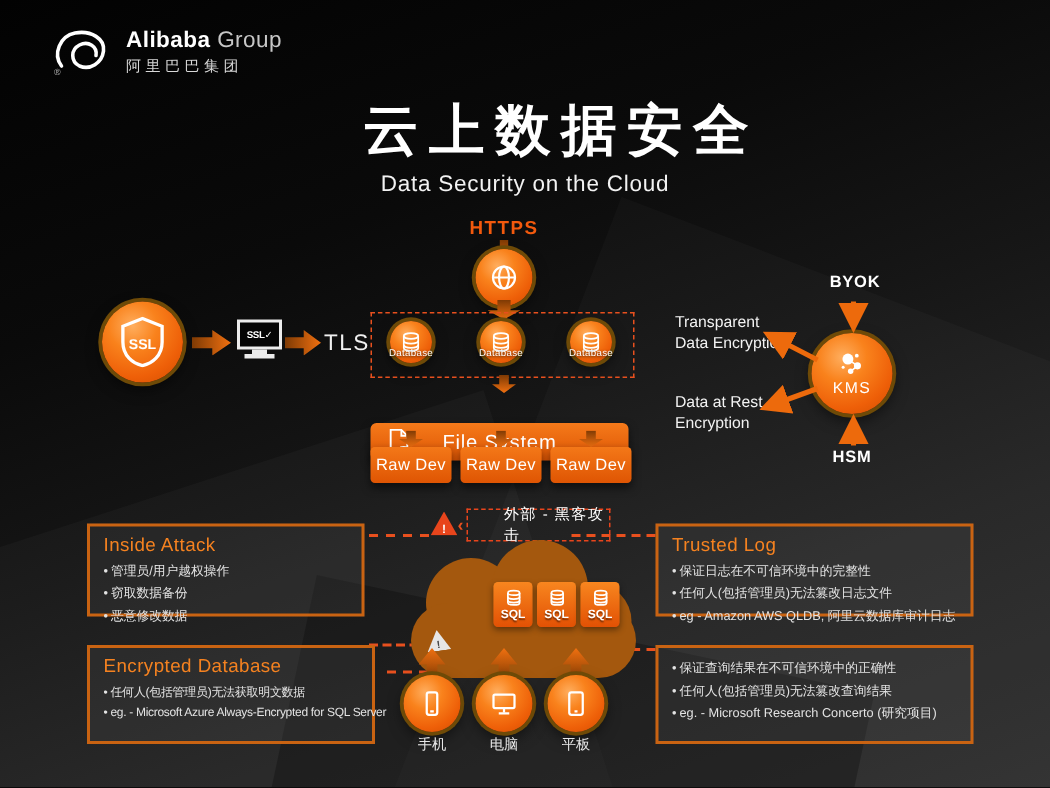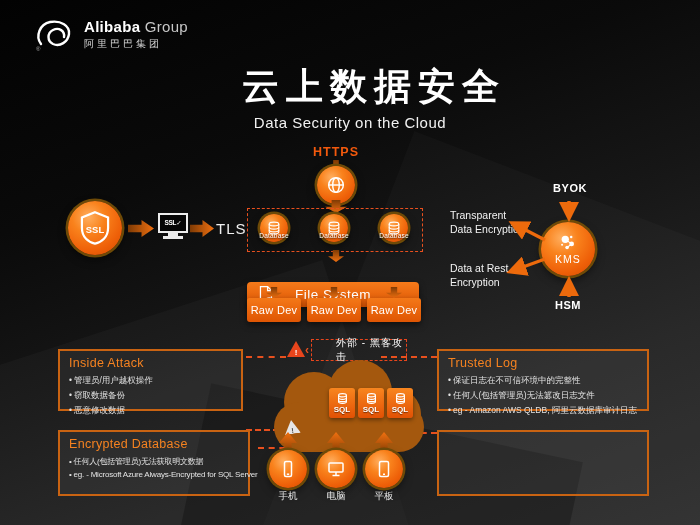--- a/index.html
+++ b/index.html
@@ -323,15 +323,20 @@
   <section class="panel" style="left:437px;top:349px;width:212px;height:62px;">
     <h3 class="ptitle">Trusted Log</h3>
     <ul class="plist">
       <li>保证日志在不可信环境中的完整性</li>
       <li>任何人(包括管理员)无法篡改日志文件</li>
       <li>eg - Amazon AWS QLDB, 阿里云数据库审计日志</li>
     </ul>
   </section>
 
   <section class="panel" style="left:437px;top:430px;width:212px;height:66px;">
+    <ul class="plist">
+      <li>保证查询结果在不可信环境中的正确性</li>
+      <li>任何人(包括管理员)无法篡改查询结果</li>
+      <li>eg. - Microsoft Research Concerto (研究项目)</li>
+    </ul>
   </section>
 
 </div>
 
 </body></html>

